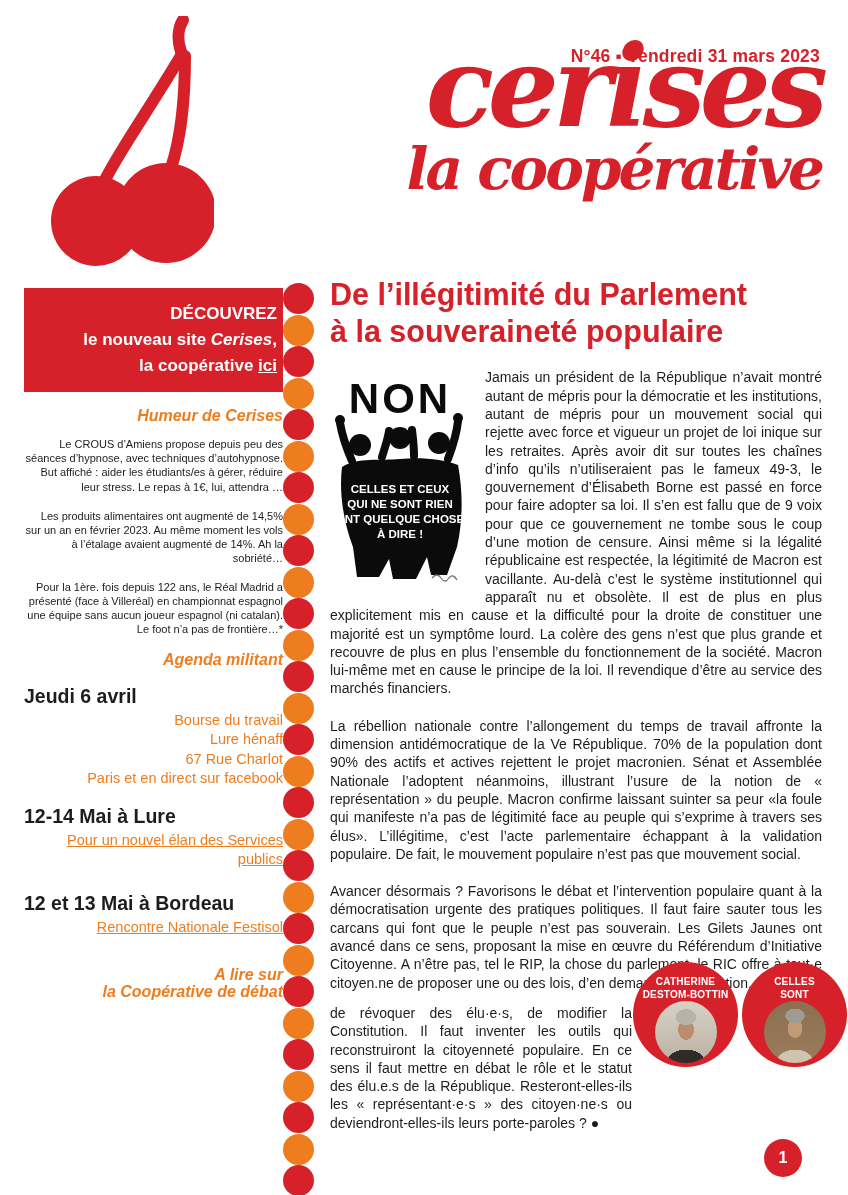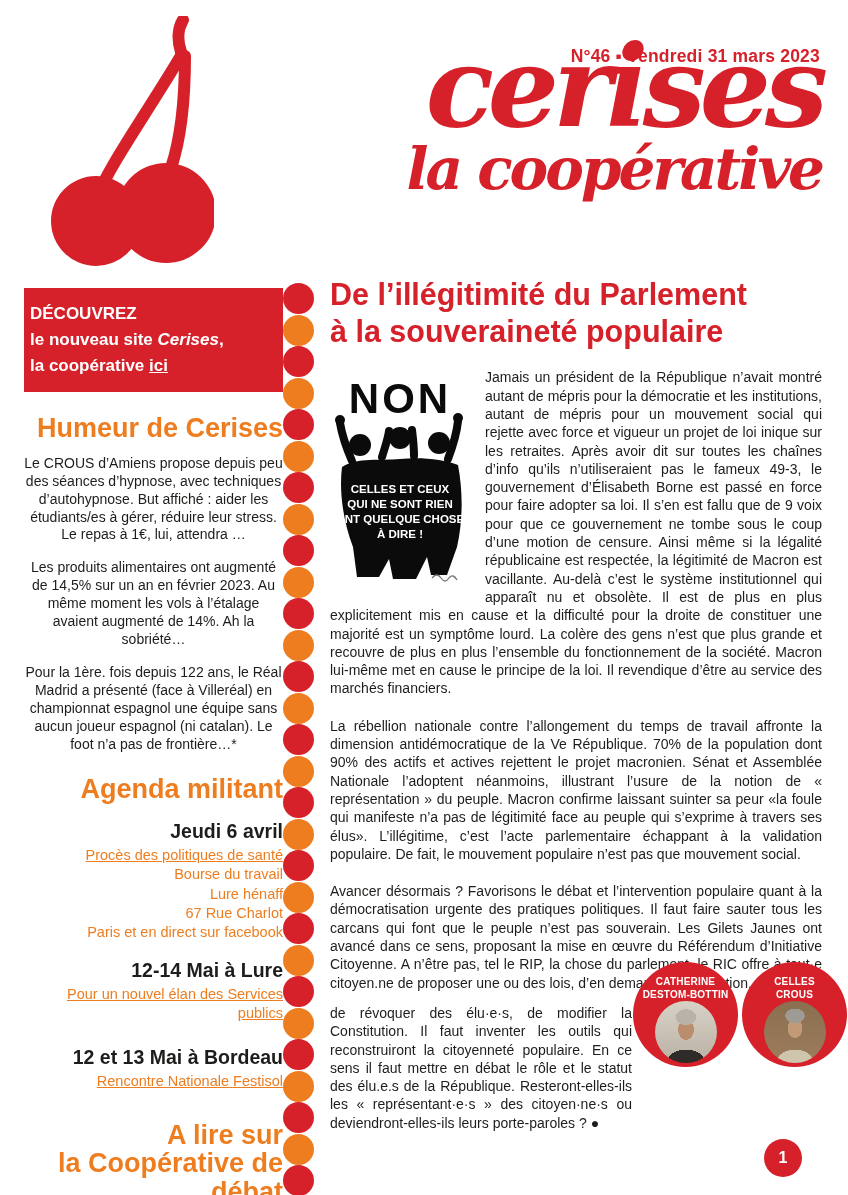--- a/index.html
+++ b/index.html
@@ -29,31 +29,31 @@
 
   
   .dots-col{position:absolute;left:283px;top:283px;width:31px;}
   .dot{width:31px;height:31px;border-radius:50%;margin-bottom:.5px;}
   .dot.red{background:var(--red);}
   .dot.orange{background:var(--orange);}
 
   
   .sidebar{position:absolute;left:24px;top:288px;width:259px;}
   .promo-box{
-    background:var(--red);color:#fff;text-align:left;
+    background:var(--red);color:#fff;text-align:right;
     padding:13px 6px 14px;font-size:17px;font-weight:bold;line-height:1.52;
   }
   .promo-box .em{font-style:italic;}
   .promo-box .link{text-decoration:underline;cursor:pointer;}
   .sb-title{
-    color:var(--orange);font-weight:bold;font-size:27px;line-height:1.05;
-    text-align:right;margin:22px 0 12px;
-  }
-  .sb-par{font-size:14px;line-height:1.28;text-align:center;margin:0 0 15px;}
-  .event-date{font-size:19.5px;font-weight:bold;text-align:right;margin:16px 0 3px;}
+    color:var(--orange);font-weight:bold;font-size:16px;line-height:1.05;
+    text-align:right;margin:16px 0 12px;font-style:italic;
+  }
+  .sb-par{font-size:11px;line-height:1.28;text-align:right;margin:0 0 15px;}
+  .event-date{font-size:19.5px;font-weight:bold;margin:16px 0 3px;}
   .event-line{font-size:14.5px;line-height:1.34;text-align:right;color:var(--orange);}
   .u{text-decoration:underline;cursor:pointer;}
   .alire-title{margin-top:30px;}
 
   
   .main{position:absolute;left:330px;top:276px;width:492px;}
   .article-title{
     color:var(--red);font-weight:bold;font-size:30.5px;line-height:1.22;margin:0 0 18px;
   }
   .body-flow{margin-top:2px;}
@@ -163,21 +163,20 @@
   </div>
 
   <div class="sb-title">Humeur de Cerises</div>
   <p class="sb-par">Le CROUS d’Amiens propose depuis peu des séances d’hypnose, avec techniques d’autohypnose. But affiché : aider les étudiants/es à gérer, réduire leur stress. Le repas à 1€, lui, attendra …</p>
   <p class="sb-par">Les produits alimentaires ont augmenté de 14,5% sur un an en février 2023. Au même moment les vols à l’étalage avaient augmenté de 14%. Ah la sobriété…</p>
   <p class="sb-par">Pour la 1ère. fois depuis 122 ans, le Réal Madrid a présenté (face à Villeréal) en championnat espagnol une équipe sans aucun joueur espagnol (ni catalan). Le foot n’a pas de frontière…*</p>
 
   <div class="sb-title">Agenda militant</div>
 
   <div class="event-date">Jeudi 6 avril</div>
-  <div class="event-line u">Procès des politiques de santé</div>
   <div class="event-line">Bourse du travail</div>
   <div class="event-line">Lure hénaff</div>
   <div class="event-line">67 Rue Charlot</div>
   <div class="event-line">Paris et en direct sur facebook</div>
 
   <div class="event-date">12-14 Mai à Lure</div>
   <div class="event-line u">Pour un nouvel élan des Services publics</div>
 
   <div class="event-date" style="margin-top:22px;">12 et 13 Mai à Bordeau</div>
   <div class="event-line u">Rencontre Nationale Festisol</div>
@@ -238,19 +237,19 @@
   <div class="author-circle">
     <div class="author-name">
       <div>CATHERINE</div>
       <div>DESTOM-BOTTIN</div>
     </div>
     <div class="author-photo photo-catherine"></div>
   </div>
   <div class="author-circle">
     <div class="author-name">
       <div>CELLES</div>
-      <div>CROUS</div>
+      <div>SONT</div>
     </div>
     <div class="author-photo photo-daniel"></div>
   </div>
 </div>
 
 <div class="page-num">1</div>
 
 </body></html>

